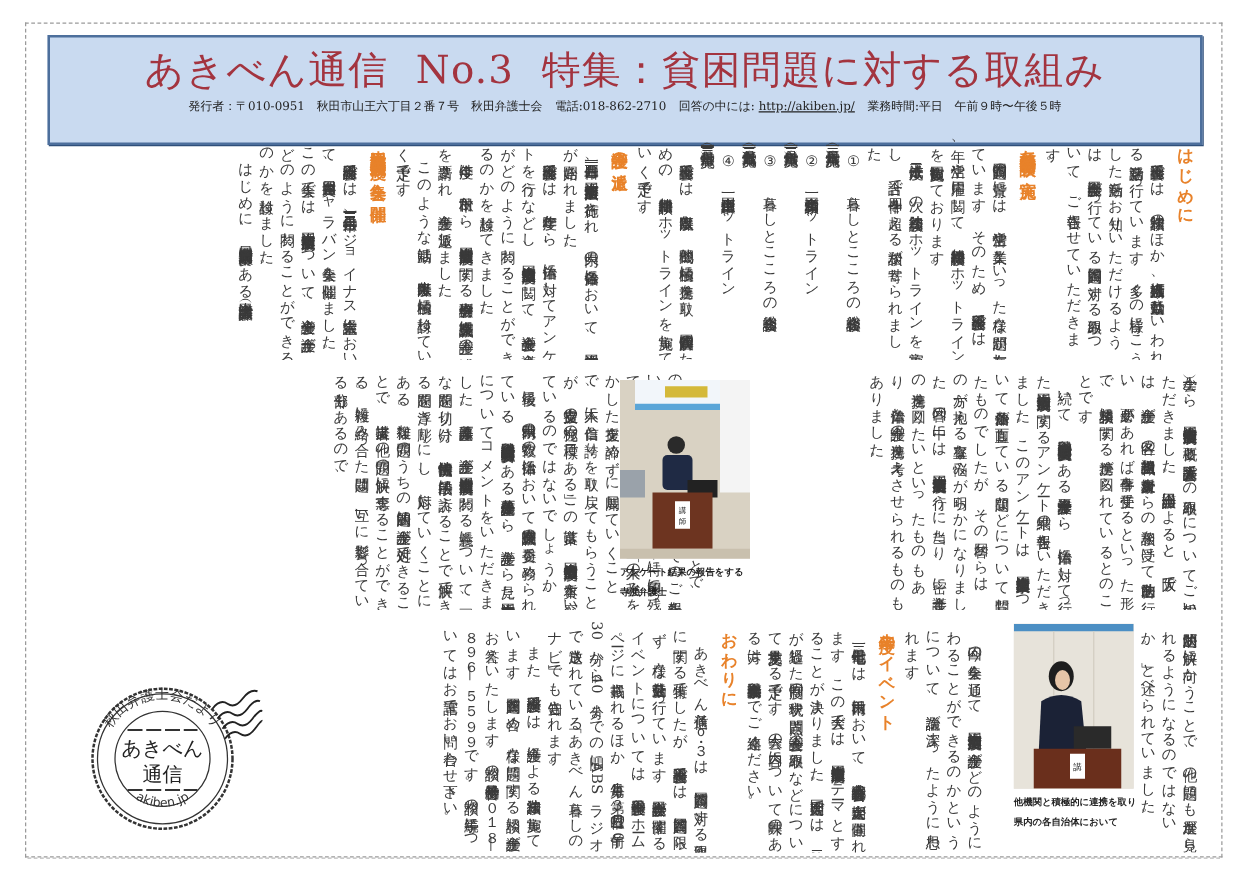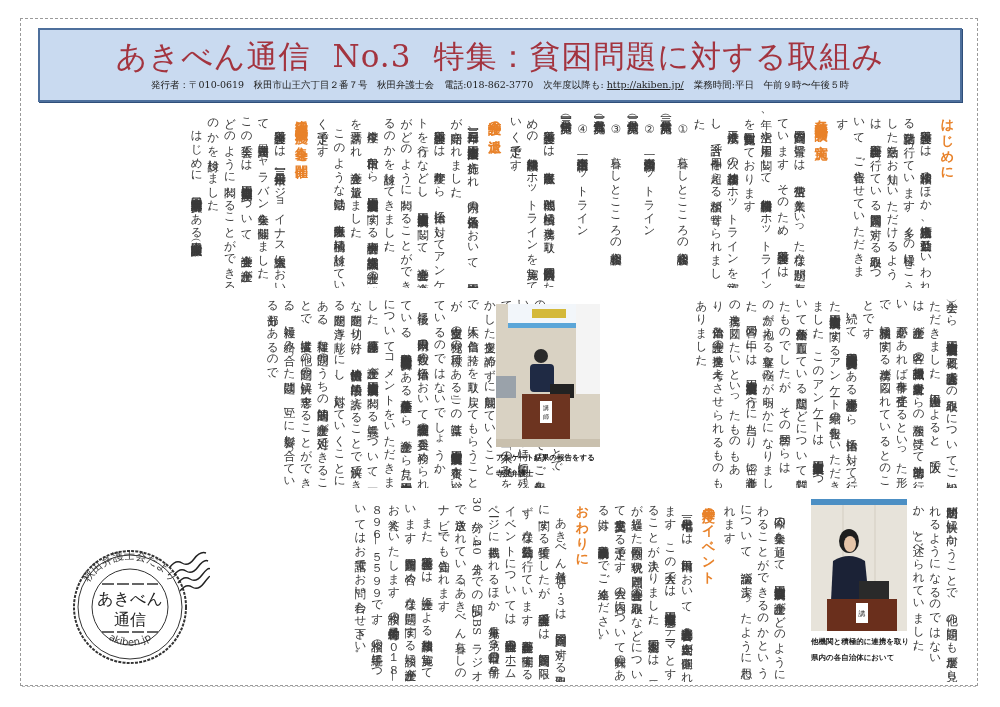--- a/index.html
+++ b/index.html
@@ -1,20 +1,20 @@
 <!DOCTYPE html>
 <html><head>
 <meta charset="utf-8">
 <style>
   html, body { margin: 0; padding: 0; background: #ffffff; }
   body { width: 1000px; height: 707px; position: relative; overflow: hidden;
          font-family: "DejaVu Serif", "Liberation Serif", serif; color: #333; }
   .page-frame { position: absolute; left: 20px; top: 18px; width: 958px; height: 668px;
                 border: 1px dashed #9a9a9a; box-sizing: border-box; }
-  .masthead { position: absolute; left: 38px; top: 28px; width: 924px; height: 74px;
+  .masthead { position: absolute; left: 38px; top: 28px; width: 924px; height: 88px;
               background: #c9daf0; border: 2px solid #4d6f9c; box-sizing: border-box;
               box-shadow: 1px 1px 0 #2f4f7a; text-align: center; }
   .masthead-title { margin-top: 7px; font-size: 31px; color: #a3343f; letter-spacing: 1px;
                     font-family: "DejaVu Serif", serif; line-height: 38px; white-space: nowrap; }
   .masthead-title .gap { display: inline-block; width: 22px; }
   .masthead-info { font-size: 9.5px; color: #222; margin-top: 4px; white-space: nowrap; }
   .masthead-info .link { text-decoration: underline; text-align: center; }
   .masthead-info .sp { display:inline-block; width: 7px; }
 
   .tier { position: absolute; writing-mode: vertical-rl; text-orientation: mixed;
@@ -43,23 +43,23 @@
 </head>
 <body>
 
 <div class="page-frame"></div>
 
 <header class="masthead">
   <div class="masthead-title">
     <span>あきべん通信</span><span class="gap"></span><span>No.3</span><span class="gap"></span><span>特集：貧困問題に対する取組み</span>
   </div>
   <div class="masthead-info">
-    <span>発行者：〒010-0619　秋田市山王六丁目２番７号　秋田弁護士会</span><span class="sp"></span>
-    <span>電話:018-862-3770</span><span class="sp"></span>
-    <span>次年度以降も:</span>
+    <span>発行者：〒010-0951　秋田市山王六丁目２番７号　秋田弁護士会</span><span class="sp"></span>
+    <span>電話:018-862-2710</span><span class="sp"></span>
+    <span>回答の中には:</span>
     <span class="link">http://akiben.jp/</span><span class="sp"></span>
     <span>業務時間:平日　午前９時〜午後５時</span>
   </div>
 </header>
 
 <section class="tier t1">
   <h2>はじめに</h2>
   <p>秋田弁護士会では、法律相談のほか、人権擁護活動、公益活動といわれる諸活動を行っています。多くの皆様にこうした活動をお知りいただけるよう、今回は、秋田弁護士会が行っている貧困問題に対する取組みついて、ご報告させていただきます。</p>
   <h2>各種無料法律相談会の実施</h2>
   <p>貧困問題の背景には、生活苦や失業といった様々な問題が存在しています。そのため、秋田弁護士会では、例年、生活や雇用に関して、無料法律相談会やホットラインを複数回実施しております。</p>

